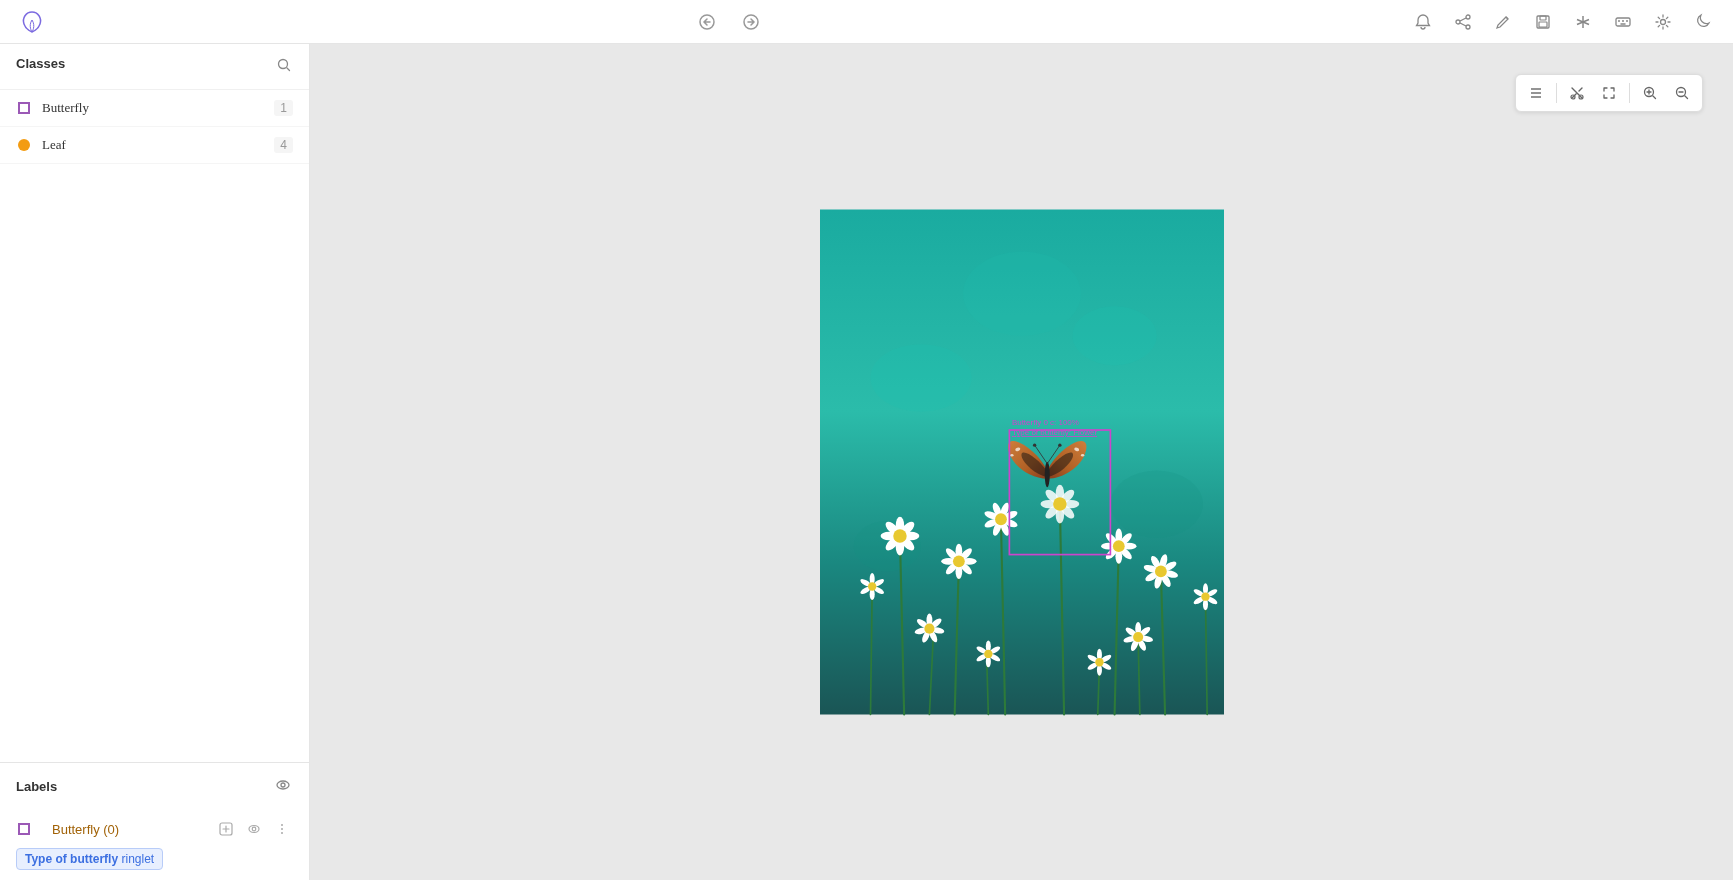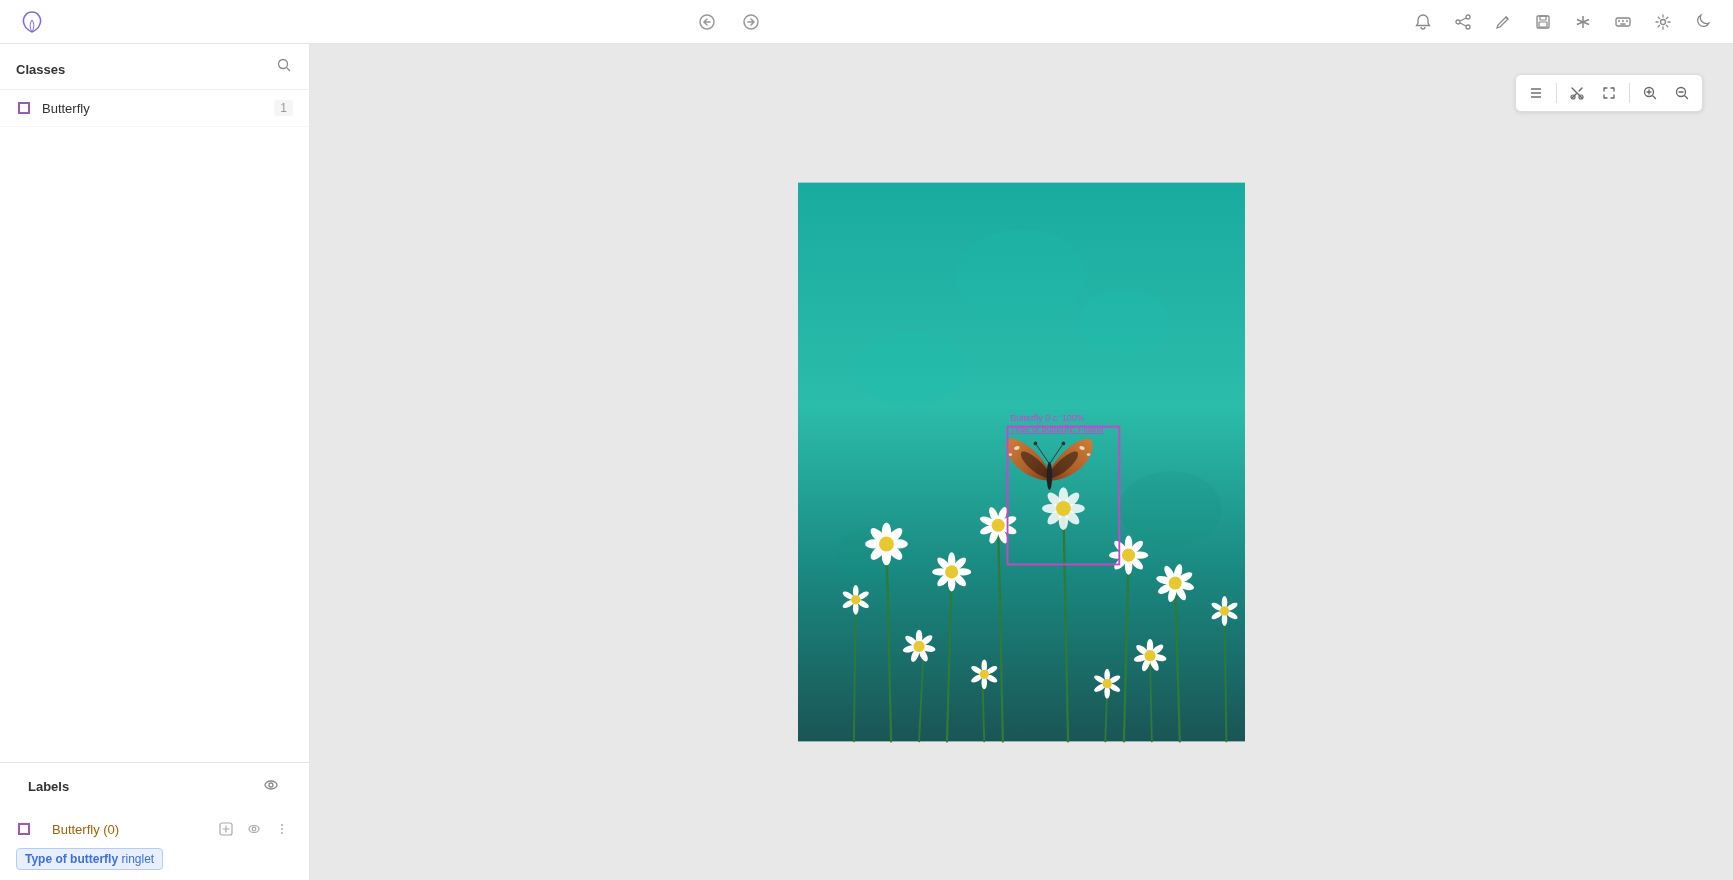--- a/index.html
+++ b/index.html
@@ -13,62 +13,62 @@
     .header-icon-btn { width: 28px; height: 28px; border: none; background: none; cursor: pointer; display: flex; align-items: center; justify-content: center; color: #888; font-size: 16px; border-radius: 4px; }
     .header-right { display: flex; align-items: center; gap: 12px; }
 
     
     .main-content { display: flex; flex: 1; overflow: hidden; }
 
     
     .sidebar { width: 310px; background: #fff; border-right: 1px solid #e5e5e5; display: flex; flex-direction: column; flex-shrink: 0; overflow-y: auto; }
 
     
-    .section-header { display: flex; align-items: flex-end; justify-content: space-between; padding: 12px 16px; border-bottom: 1px solid #f0f0f0; }
+    .section-header { display: flex; align-items: flex-start; justify-content: space-between; padding: 12px 16px; border-bottom: 1px solid #f0f0f0; }
     .section-title { font-size: 13px; font-weight: 600; color: #333; }
     .section-icon-btn { background: none; border: none; cursor: pointer; color: #888; font-size: 14px; padding: 2px; }
 
     .class-item { display: flex; align-items: center; padding: 10px 16px; border-bottom: 1px solid #f5f5f5; cursor: pointer; }
     .class-color-icon { width: 16px; height: 16px; margin-right: 10px; flex-shrink: 0; display: flex; align-items: center; justify-content: center; }
-    .class-name { flex: 1; font-size: 13px; color: #333; }
+    .class-name { flex: 1; font-size: 13px; color: #333; font-family: Liberation Serif, serif; }
     .class-count { font-size: 12px; color: #999; background: #f5f5f5; border-radius: 3px; padding: 1px 6px; }
 
     
     .icon-square-purple { width: 12px; height: 12px; border: 2px solid #9b59b6; background: transparent; }
     .icon-square-blue { width: 12px; height: 12px; border: 2px solid #3498db; background: transparent; }
     .icon-triangle-orange { width: 0; height: 0; border-left: 7px solid transparent; border-right: 7px solid transparent; border-bottom: 12px solid #e67e22; }
     .icon-circle-yellow { width: 12px; height: 12px; border-radius: 50%; background: #f39c12; }
 
     
     .sidebar-spacer { flex: 1; min-height: 40px; }
 
     
     .labels-section { border-top: 1px solid #e5e5e5; }
-    .labels-header { display: flex; align-items: center; justify-content: space-between; padding: 12px 28px; }
+    .labels-header { display: flex; align-items: center; justify-content: space-between; padding: 12px 16px; }
     .label-item { display: flex; align-items: center; padding: 8px 16px; }
     .label-item-left { display: flex; align-items: center; flex: 1; }
     .label-name { font-size: 13px; color: #a16207; margin-left: 10px; }
     .label-item-actions { display: flex; align-items: center; gap: 6px; }
     .label-action-btn { background: none; border: none; cursor: pointer; color: #aaa; font-size: 14px; padding: 2px; width: 22px; height: 22px; display: flex; align-items: center; justify-content: center; }
 
     .label-tag { display: inline-flex; align-items: center; margin: 0 16px 10px; }
     .label-tag-text { font-size: 12px; color: #3c6fe1; background: #e8effe; border: 1px solid #b8ccf8; border-radius: 4px; padding: 3px 8px; cursor: pointer; }
     .label-tag-text span.tag-key { font-weight: 600; }
     .label-tag-text span.tag-val { font-weight: 400; }
 
     
     .canvas-area { flex: 1; background: #e8e8e8; display: flex; align-items: center; justify-content: center; position: relative; overflow: hidden; }
 
     
     .canvas-toolbar { position: absolute; top: 30px; right: 30px; background: #fff; border: 1px solid #ddd; border-radius: 6px; display: flex; align-items: center; padding: 4px 6px; gap: 4px; box-shadow: 0 1px 4px rgba(0,0,0,0.1); }
     .toolbar-btn { background: none; border: none; cursor: pointer; color: #555; font-size: 15px; width: 28px; height: 28px; display: flex; align-items: center; justify-content: center; border-radius: 4px; }
     .toolbar-divider { width: 1px; height: 20px; background: #ddd; margin: 0 2px; }
 
     
-    .image-container { position: relative; width: 447px; height: 600px; }
+    .image-container { position: relative; width: 404px; height: 600px; }
 
     
     .scene-svg { width: 100%; height: 100%; }
   </style>
 </head>
 <body>
 
 <div class="header">
   <div class="header-left">
     <div class="logo-icon">
@@ -167,20 +167,27 @@
     <div class="class-item">
       <div class="class-color-icon">
         <div class="icon-square-purple"></div>
       </div>
       <span class="class-name">Butterfly</span>
       <span class="class-count">1</span>
     </div>
 
 
 
+    <div class="class-item">
+      <div class="class-color-icon">
+        <div class="icon-circle-yellow"></div>
+      </div>
+      <span class="class-name">Leaf</span>
+      <span class="class-count">4</span>
+    </div>
 
     <div class="sidebar-spacer"></div>
 
     <div class="labels-section">
       <div class="labels-header">
         <span class="section-title">Labels</span>
         <button class="section-icon-btn">
           <svg width="16" height="16" viewBox="0 0 16 16" fill="none">
               <ellipse cx="8" cy="8" rx="6" ry="4" stroke="#888" stroke-width="1.3"></ellipse>
               <circle cx="8" cy="8" r="2" stroke="#888" stroke-width="1.3"></circle>

